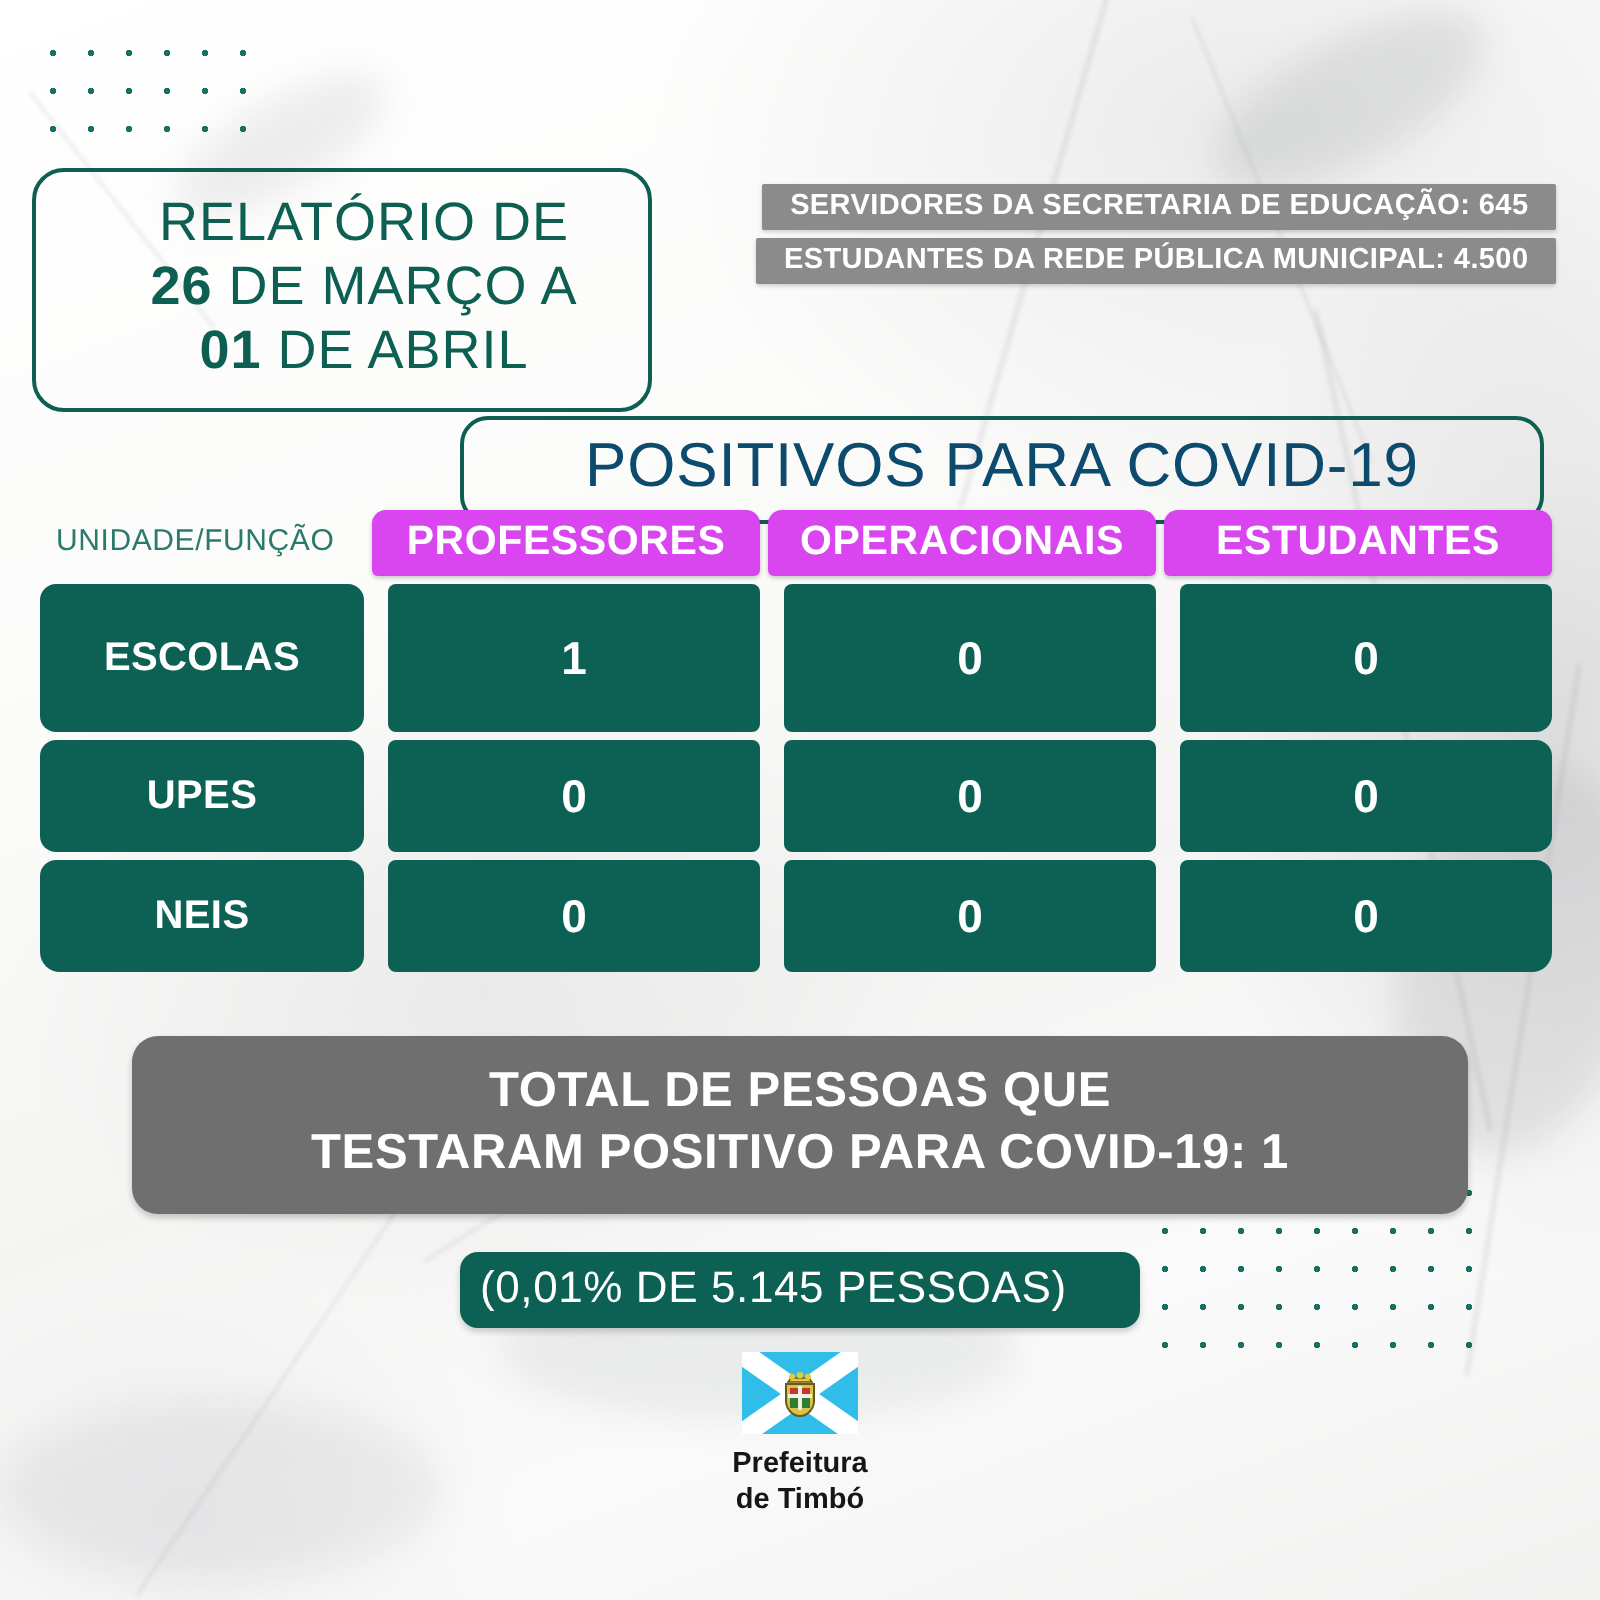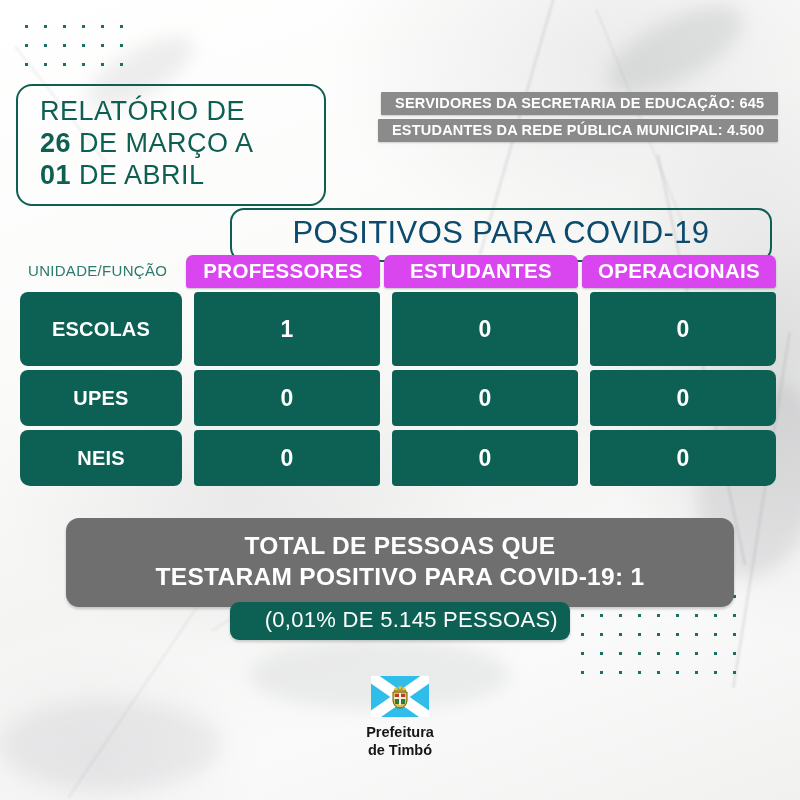--- a/index.html
+++ b/index.html
@@ -76,20 +76,21 @@
     border: 2.5px solid #0d5f52;
     border-radius: 16px;
     color: #0d5f52;
   }
   .report-line {
     font-size: 27px;
     letter-spacing: 0.5px;
     line-height: 1.18;
     font-weight: 400;
     white-space: nowrap;
+    text-align: center;
   }
   .report-line b {
     font-weight: 700;
   }
 
   
   .stat-pills {
     position: absolute;
     left: 378px;
     top: 92px;
@@ -222,27 +223,27 @@
   .total-line {
     font-size: 24.5px;
     font-weight: 700;
     letter-spacing: 0.3px;
     line-height: 1.26;
     white-space: nowrap;
   }
   .total-sub {
     position: absolute;
     left: 230px;
-    top: 602px;
+    top: 626px;
     width: 340px;
     box-sizing: border-box;
     background: #0c6154;
     color: #ffffff;
     border-radius: 9px;
-    text-align: right;
+    text-align: left;
     font-size: 22px;
     letter-spacing: 0.3px;
     padding: 5px 12px 7px 10px;
     box-shadow: 0 2px 3px rgba(0,0,0,0.18);
   }
 
   
   .footer {
     position: absolute;
     left: 0;
@@ -321,22 +322,22 @@
   </div>
 
   <div class="section-title-box">POSITIVOS PARA COVID-19</div>
 
   <div class="unit-label">UNIDADE/FUNÇÃO</div>
 
   <div class="table">
 
     <div class="table-head">
       <div class="th">PROFESSORES</div>
+      <div class="th">OPERACIONAIS</div>
       <div class="th">ESTUDANTES</div>
-      <div class="th">OPERACIONAIS</div>
     </div>
 
     <div class="tr r0">
       <div class="td td-label">
         <div>
           <div>ESCOLAS</div>
         </div>
       </div>
       <div class="td td-value">1</div>
       <div class="td td-value">0</div>

